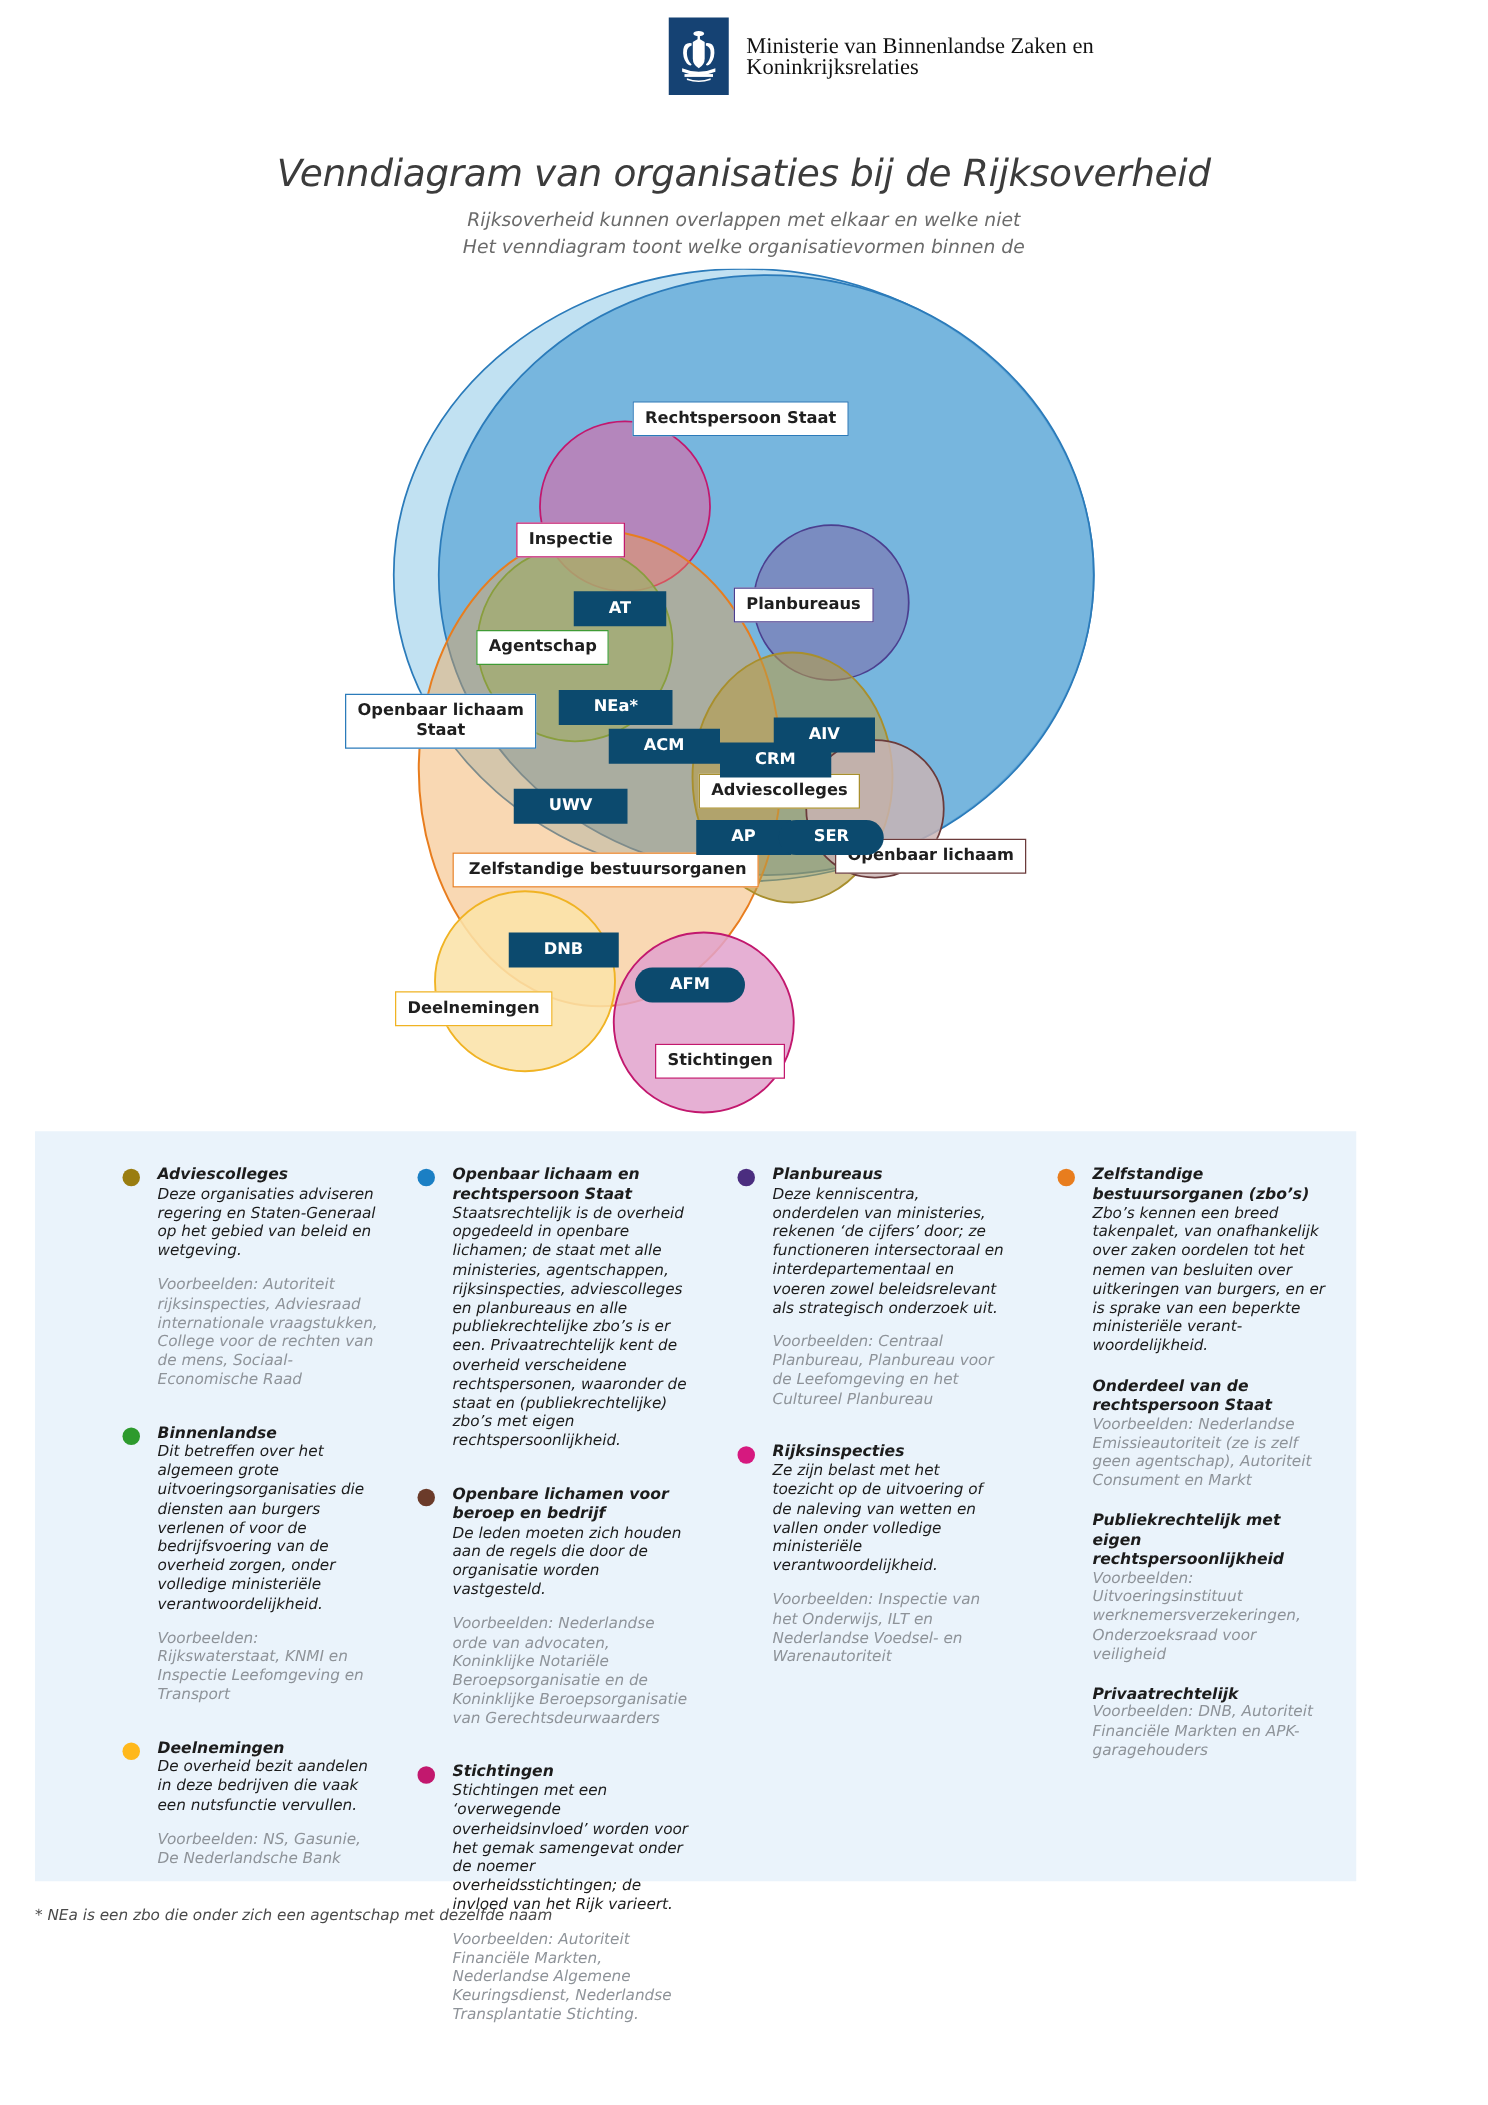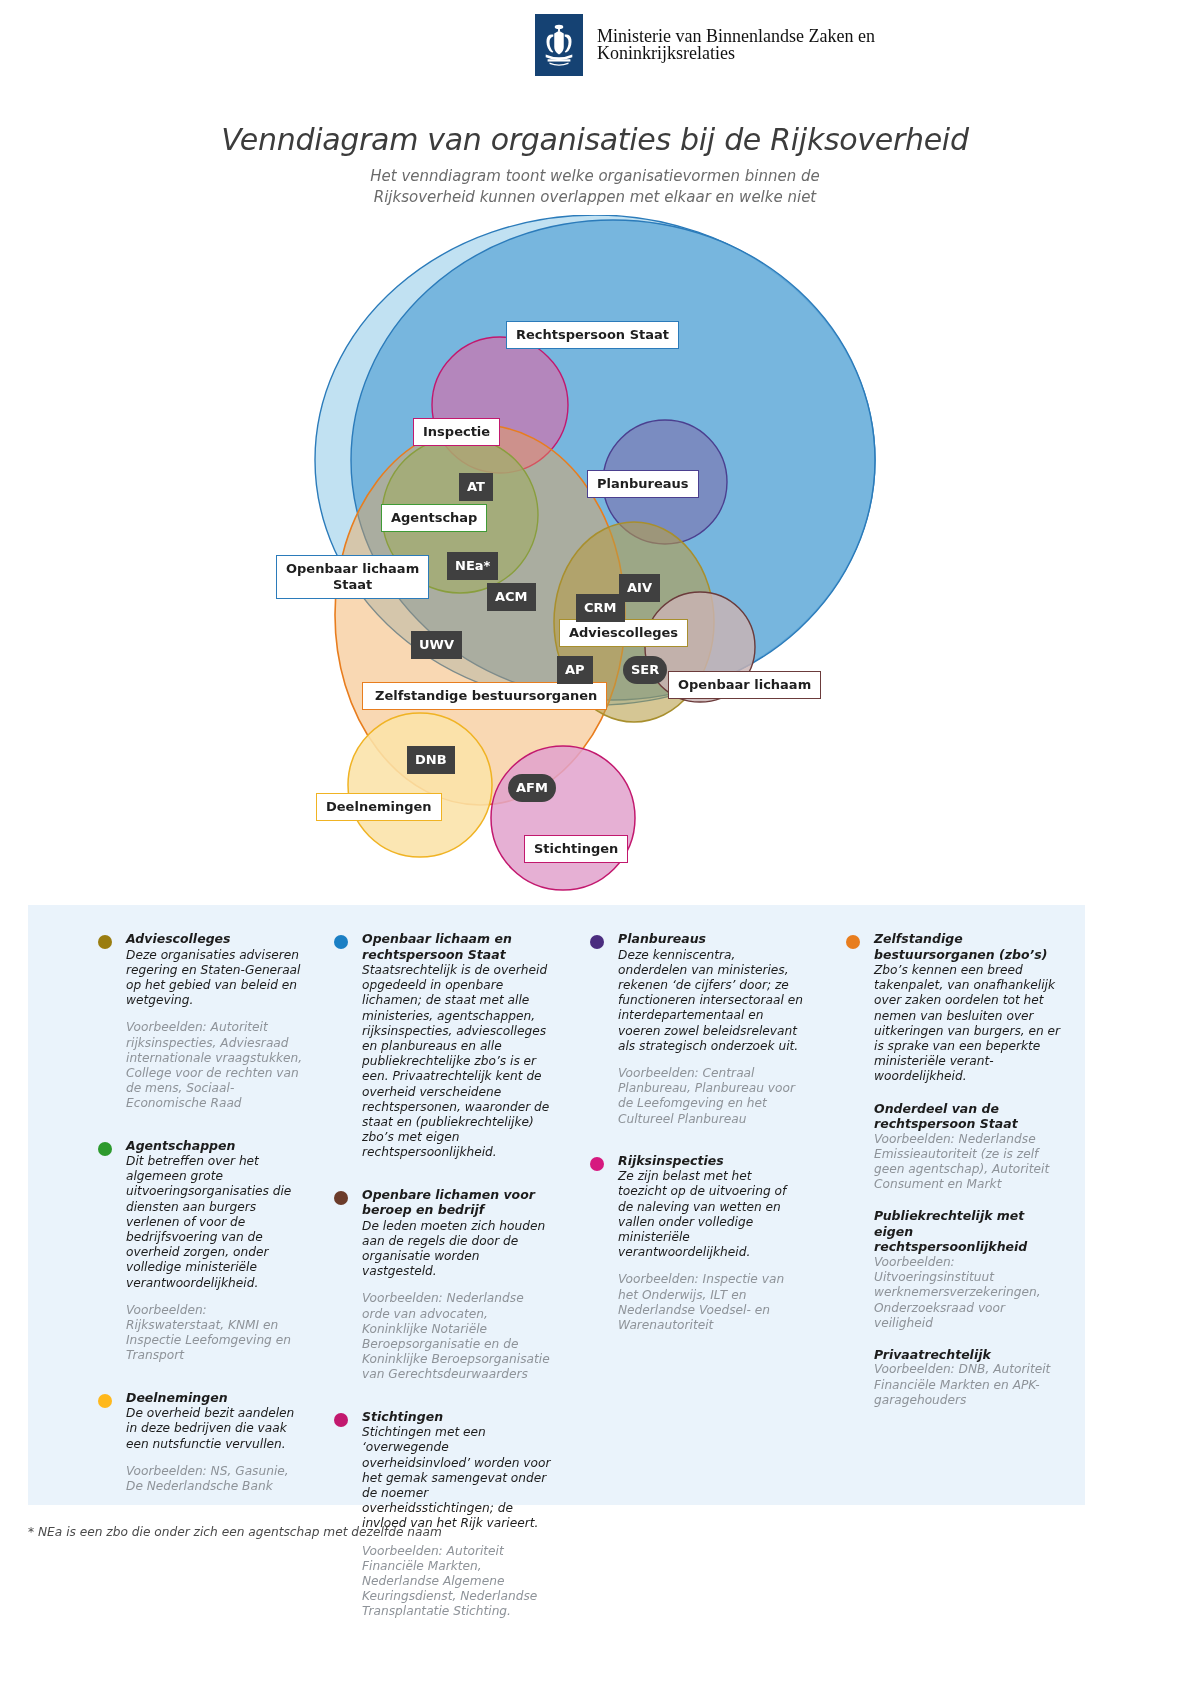--- a/index.html
+++ b/index.html
@@ -81,27 +81,27 @@
     font-size: 13px;
     line-height: 16px;
     color: #1f1f1f;
     padding: 5px 9px 5px 9px;
     text-align: center;
     white-space: pre-line;
     z-index: 6;
   }
   .chip {
     position: absolute;
-    background: #404040;
+    background: #0c4a6e;
     color: #ffffff;
     font-family: "DejaVu Sans", sans-serif;
     font-weight: 700;
     font-size: 13px;
     line-height: 16px;
-    padding: 6px 8px;
+    padding: 6px 28px;
     text-align: left;
     z-index: 7;
     white-space: nowrap;
   }
 
   
   .legend {
     position: absolute;
     left: 28px; top: 905px;
     width: 1057px; height: 600px;
@@ -200,22 +200,22 @@
     </div>
     <div class="logo-text">
       <div>Ministerie van Binnenlandse Zaken en</div>
       <div>Koninkrijksrelaties</div>
     </div>
   </div>
 </div>
 
 <div class="title">Venndiagram van organisaties bij de Rijksoverheid</div>
 <div class="subtitle">
+  <div>Rijksoverheid kunnen overlappen met elkaar en welke niet</div>
   <div>Het venndiagram toont welke organisatievormen binnen de</div>
-  <div>Rijksoverheid kunnen overlappen met elkaar en welke niet</div>
 </div>
 
 <div class="venn">
   <svg width="1190" height="680" viewBox="0 0 1190 680">
 
     <ellipse cx="595" cy="245" rx="280" ry="245" fill="#b6dcf0" fill-opacity="0.85" stroke="#2b7bba" stroke-width="1.4"></ellipse>
 
     <ellipse cx="613" cy="245" rx="262" ry="240" fill="#6aaedb" fill-opacity="0.85" stroke="#2b7bba" stroke-width="1.4"></ellipse>
 
     <circle cx="500" cy="190" rx="68" r="68" fill="#c27bb4" fill-opacity="0.82" stroke="#c2186e" stroke-width="1.4"></circle>
@@ -264,21 +264,21 @@
 
     <div class="legend-col">
       <div class="legend-item">
         <span class="bullet" style="background:#9a7d10;"></span>
         <p class="li-title">Adviescolleges</p>
         <p class="li-body">Deze organisaties adviseren regering en Staten-Generaal op het gebied van beleid en wetgeving.</p>
         <p class="li-ex">Voorbeelden: Autoriteit rijksinspecties, Adviesraad internationale vraagstukken, College voor de rechten van de mens, Sociaal-Economische Raad</p>
       </div>
       <div class="legend-item">
         <span class="bullet" style="background:#2d9a2d;"></span>
-        <p class="li-title">Agentschappen</p>
+        <p class="li-title">Binnenlandse</p>
         <p class="li-body">Dit betreffen over het algemeen grote uitvoeringsorganisaties die diensten aan burgers verlenen of voor de bedrijfsvoering van de overheid zorgen, onder volledige ministeriële verantwoordelijkheid.</p>
         <p class="li-ex">Voorbeelden: Rijkswaterstaat, KNMI en Inspectie Leefomgeving en Transport</p>
       </div>
       <div class="legend-item">
         <span class="bullet" style="background:#ffb81c;"></span>
         <p class="li-title">Deelnemingen</p>
         <p class="li-body">De overheid bezit aandelen in deze bedrijven die vaak een nutsfunctie vervullen.</p>
         <p class="li-ex">Voorbeelden: NS, Gasunie, De Nederlandsche Bank</p>
       </div>
     </div>

